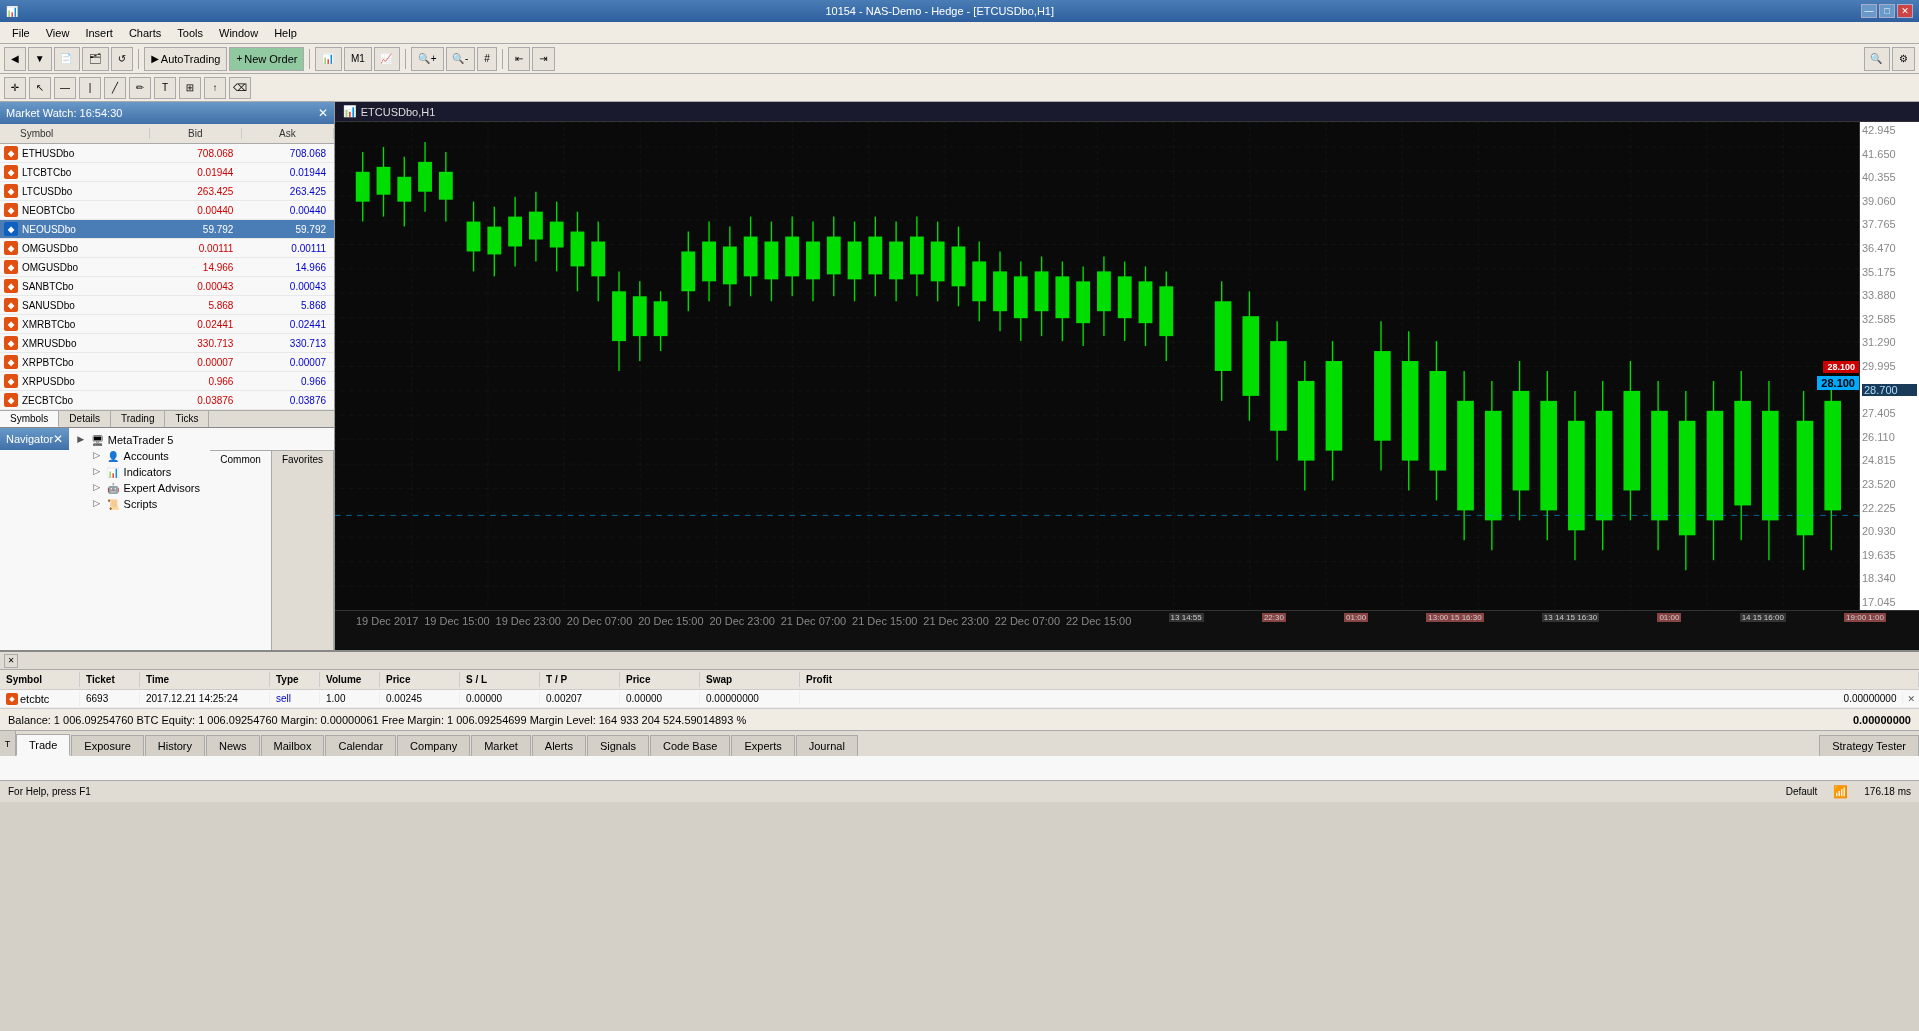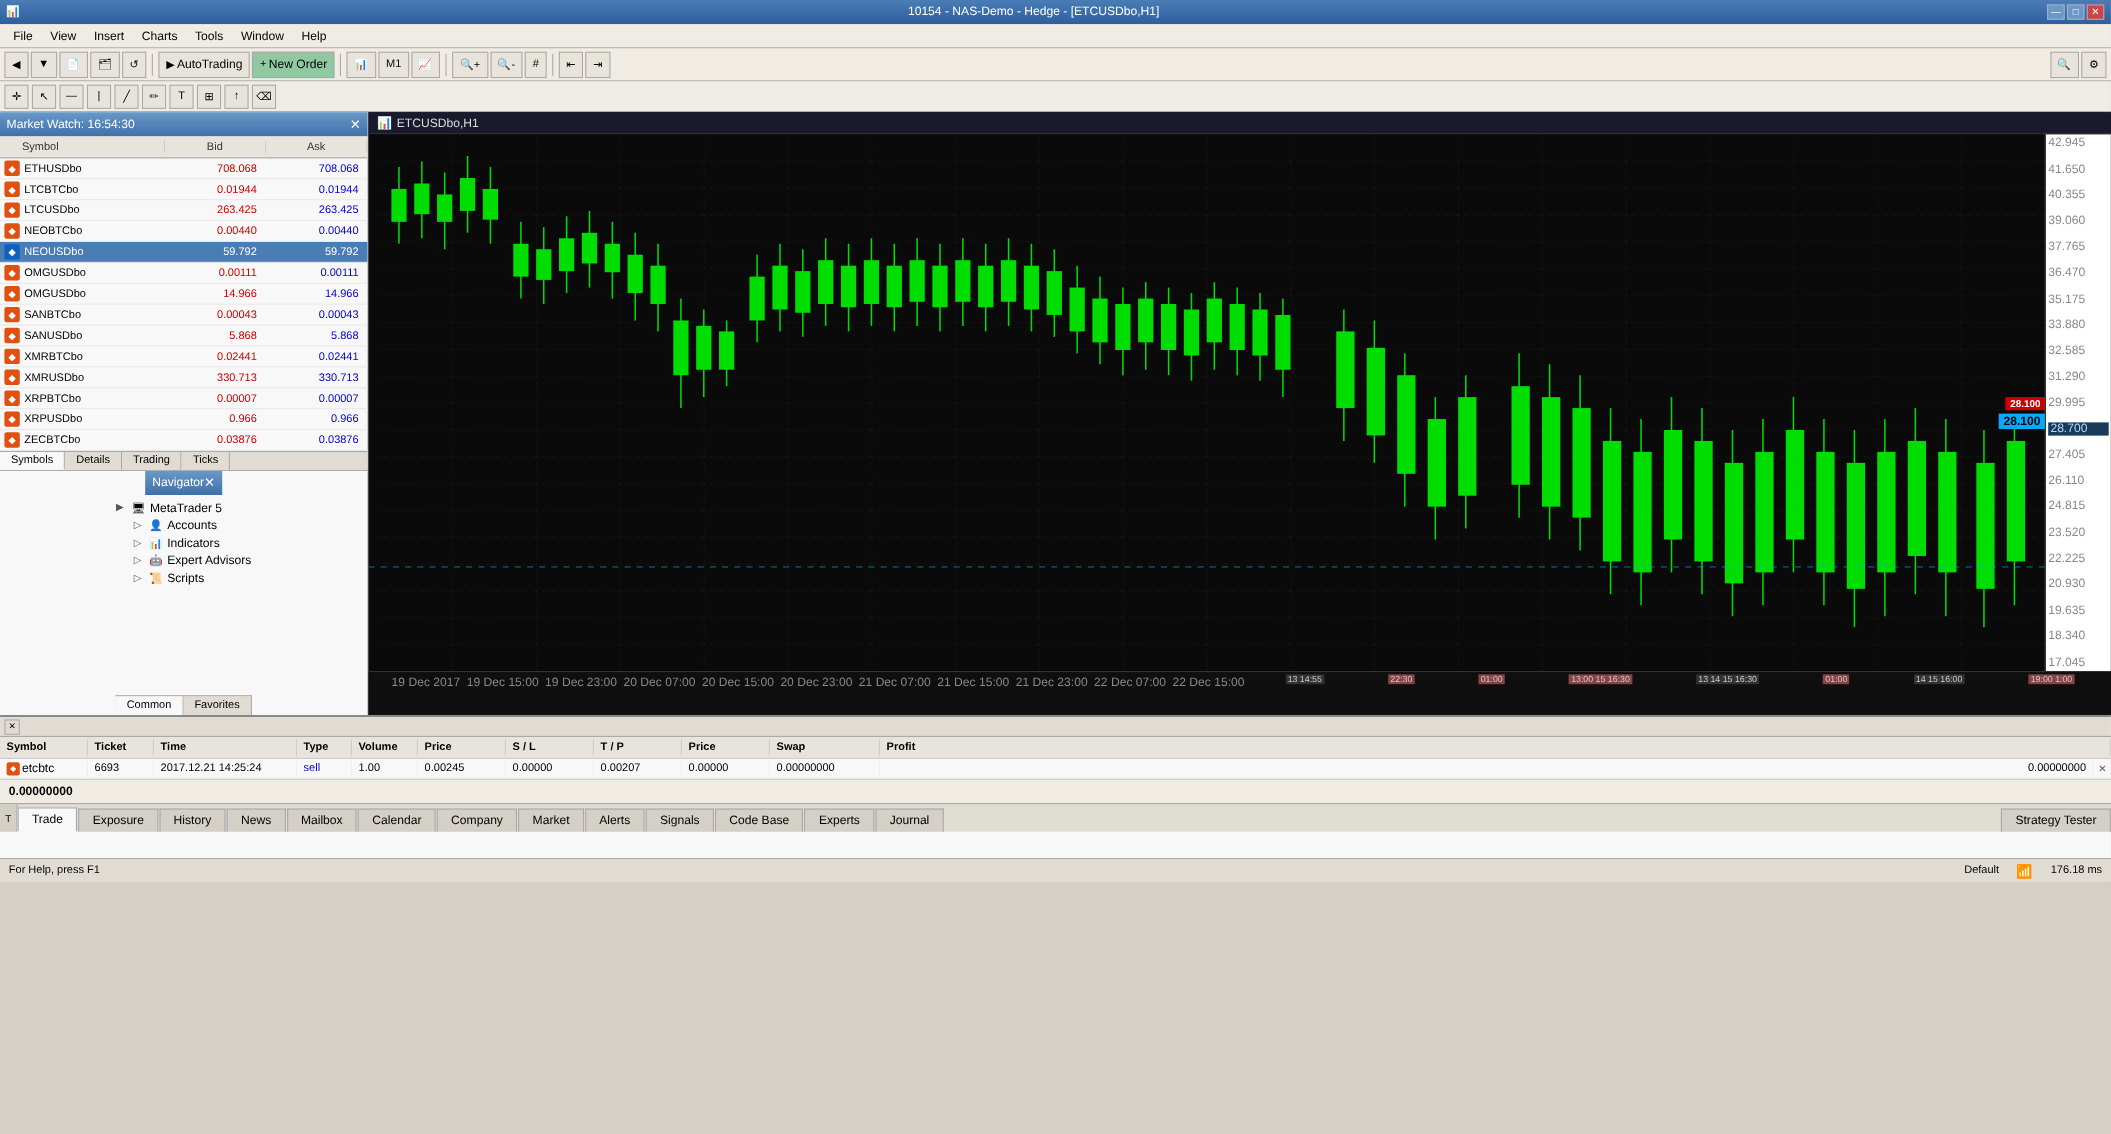--- a/index.html
+++ b/index.html
@@ -244,21 +244,21 @@
           </div>
         </div>
       <div id="mw-tabs">
         <div class="mw-tab active">Symbols</div>
         <div class="mw-tab">Details</div>
         <div class="mw-tab">Trading</div>
         <div class="mw-tab">Ticks</div>
       </div>
     </div>
 
-    <div id="navigator" style="flex:1;display:flex;flex-direction:column;align-items:center;">
+    <div id="navigator" style="flex:1;display:flex;">
       <div id="nav-header">
         <span>Navigator</span>
         <button style="background:none;border:none;color:white;cursor:pointer;font-size:12px;">✕</button>
       </div>
       <div style="flex:1;padding:4px;">
         <div class="nav-item">
           <span class="expand-icon">▶</span>
           <span style="font-size:10px;margin-right:4px;">🖥</span>
           <span class="nav-label">MetaTrader 5</span>
         </div>
@@ -554,20 +554,21 @@
     <div class="td" style="width:80px;">0.00245</div>
     <div class="td" style="width:80px;">0.00000</div>
     <div class="td" style="width:80px;">0.00207</div>
     <div class="td" style="width:80px;">0.00000</div>
     <div class="td" style="width:100px;">0.00000000</div>
     <div class="td" style="flex:1;text-align:right;">0.00000000</div>
     <button style="font-size:9px;cursor:pointer;background:none;border:none;color:#555;padding:0 4px;">✕</button>
   </div>
 
   <div id="balance-bar" style="height:22px;background:#f0ece4;border-top:1px solid #ccc;display:flex;align-items:center;padding:0 8px;font-size:10px;justify-content:space-between;">
+    <span>Balance: 1 006.09254760 BTC  Equity: 1 006.09254760  Margin: 0.00000061  Free Margin: 1 006.09254699  Margin Level: 164 933 204 524.59014893 %</span>
     <span style="font-weight:bold;">0.00000000</span>
   </div>
 
   <div id="bottom-tabs" style="display:flex;background:#e0dcd4;border-top:1px solid #aaa;height:26px;align-items:flex-end;">
     <div style="width:16px;height:100%;background:#d4d0c8;border-right:1px solid #aaa;display:flex;align-items:center;justify-content:center;cursor:pointer;font-size:9px;">T</div>
     <div class="bot-tab active">Trade</div>
     <div class="bot-tab">Exposure</div>
     <div class="bot-tab">History</div>
     <div class="bot-tab">News</div>
     <div class="bot-tab">Mailbox</div>

